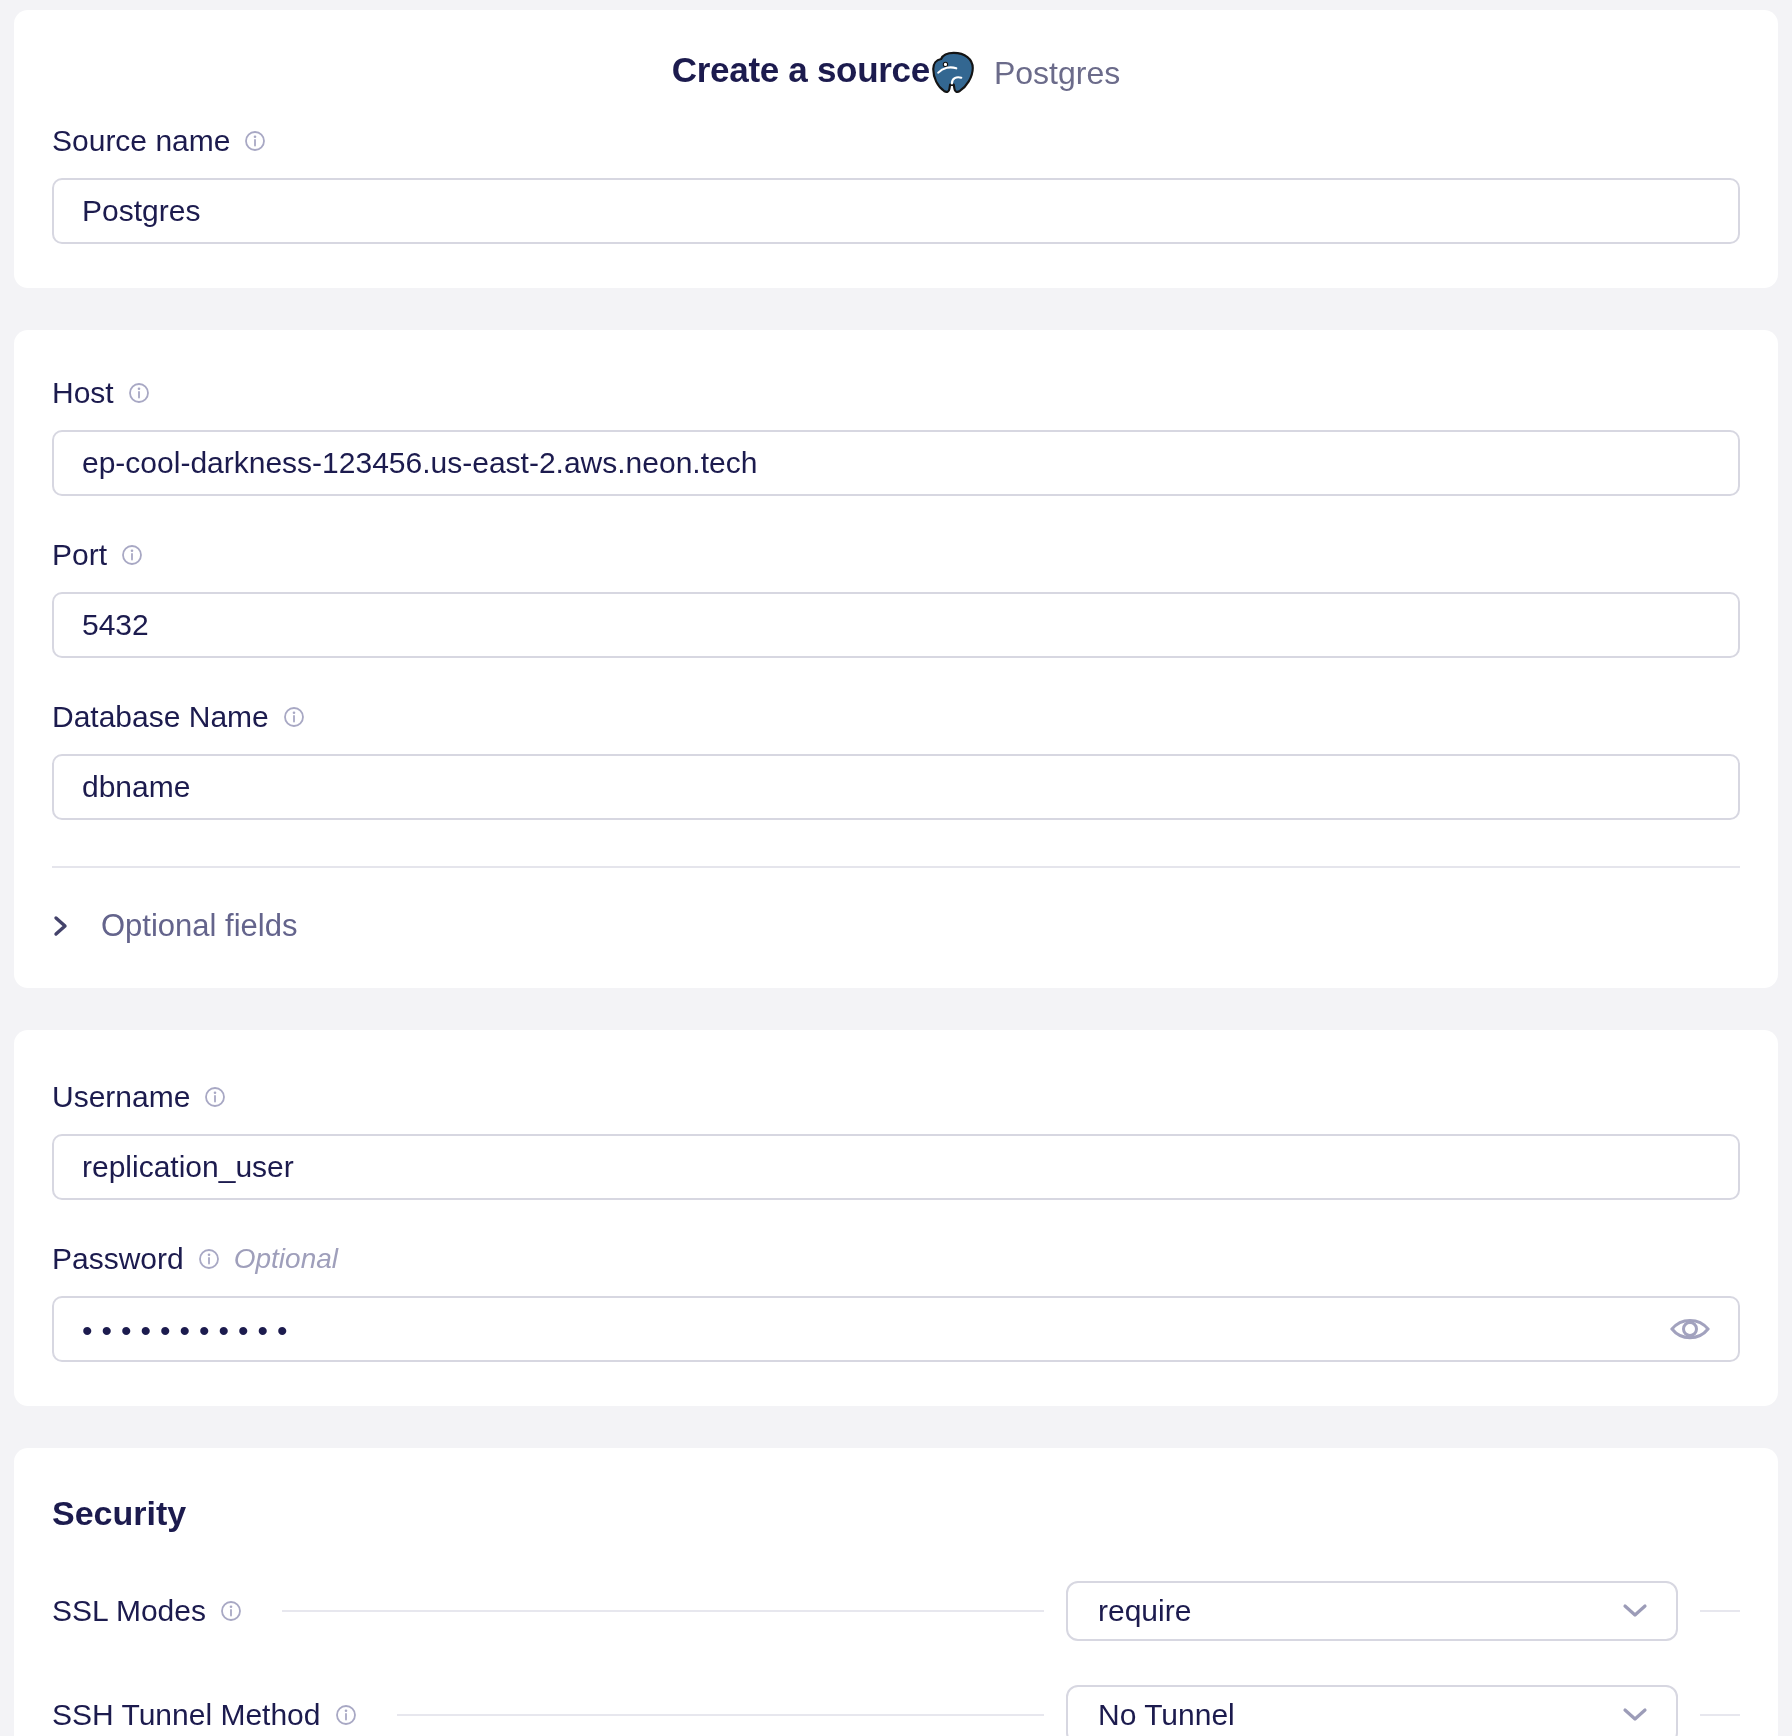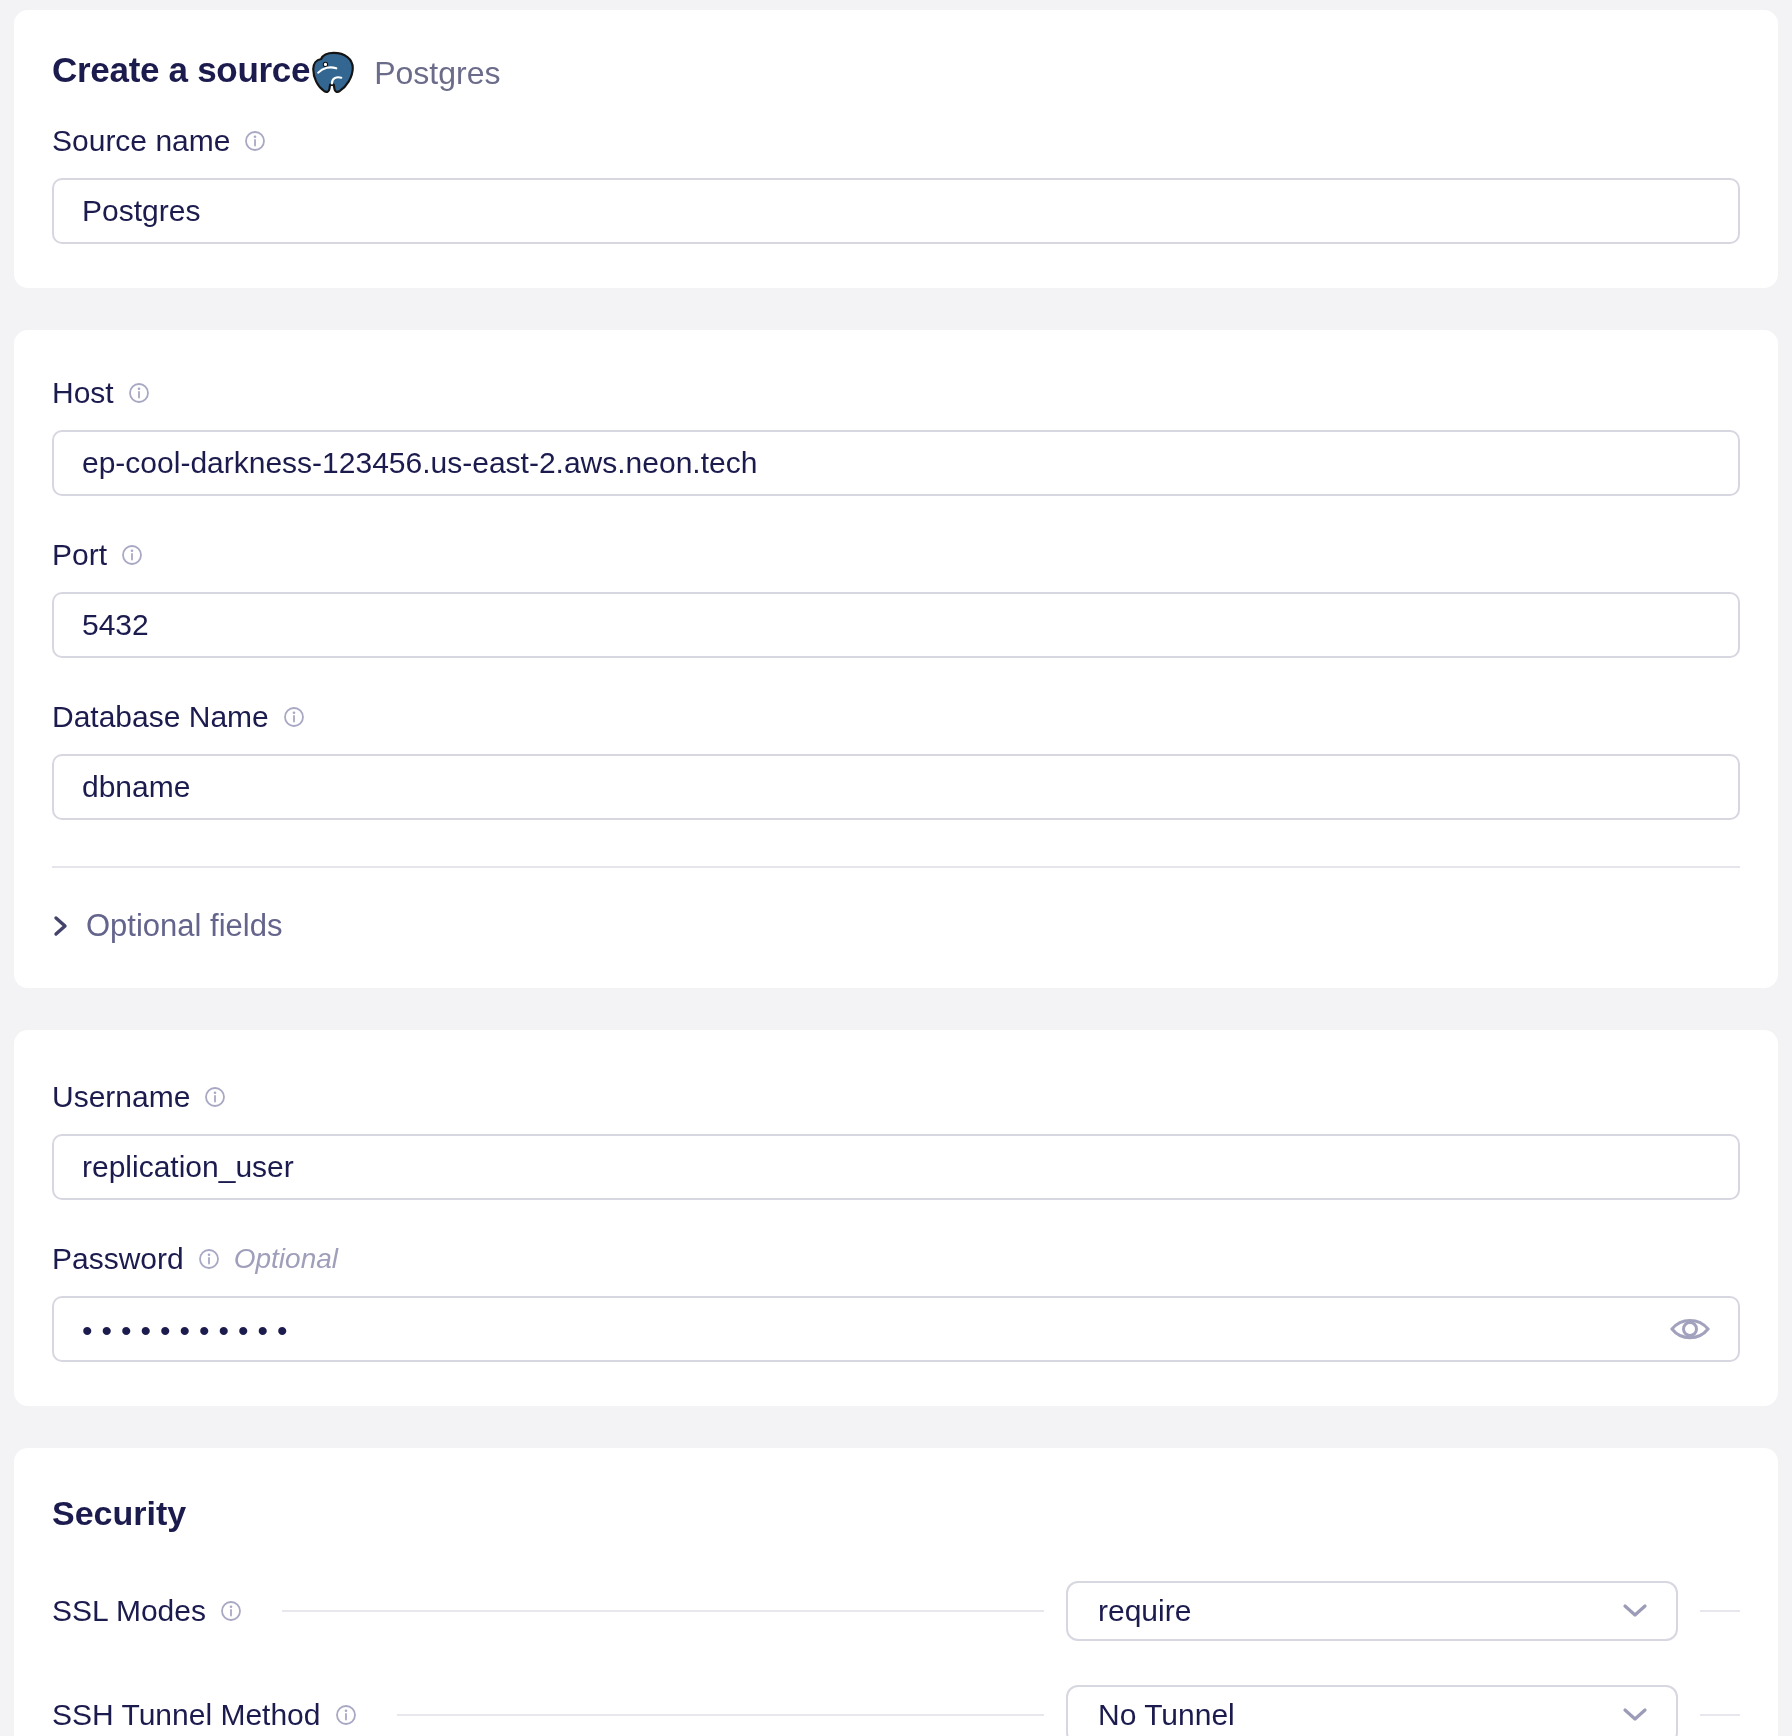--- a/index.html
+++ b/index.html
@@ -17,21 +17,21 @@
     flex-direction: column;
     gap: 42px;
   }
   .card {
     background: #ffffff;
     border-radius: 14px;
     padding: 40px 38px 44px 38px;
   }
   .card-header-row {
     display: flex;
-    justify-content: flex-start;
+    justify-content: center;
     align-items: flex-start;
     margin-bottom: 28px;
   }
   .page-title {
     font-size: 35px;
     font-weight: 700;
     color: #1c1b4e;
     letter-spacing: -0.3px;
   }
   .connector-badge {
@@ -99,21 +99,21 @@
     align-items: center;
   }
   .divider {
     height: 2px;
     background: #e5e5ec;
     margin: 46px 0 40px 0;
   }
   .optional-fields-toggle {
     display: flex;
     align-items: center;
-    gap: 16px;
+    gap: 31px;
     cursor: pointer;
     width: fit-content;
   }
   .optional-fields-label {
     font-size: 31px;
     color: #64648c;
   }
   .security-heading {
     font-size: 34px;
     font-weight: 700;

